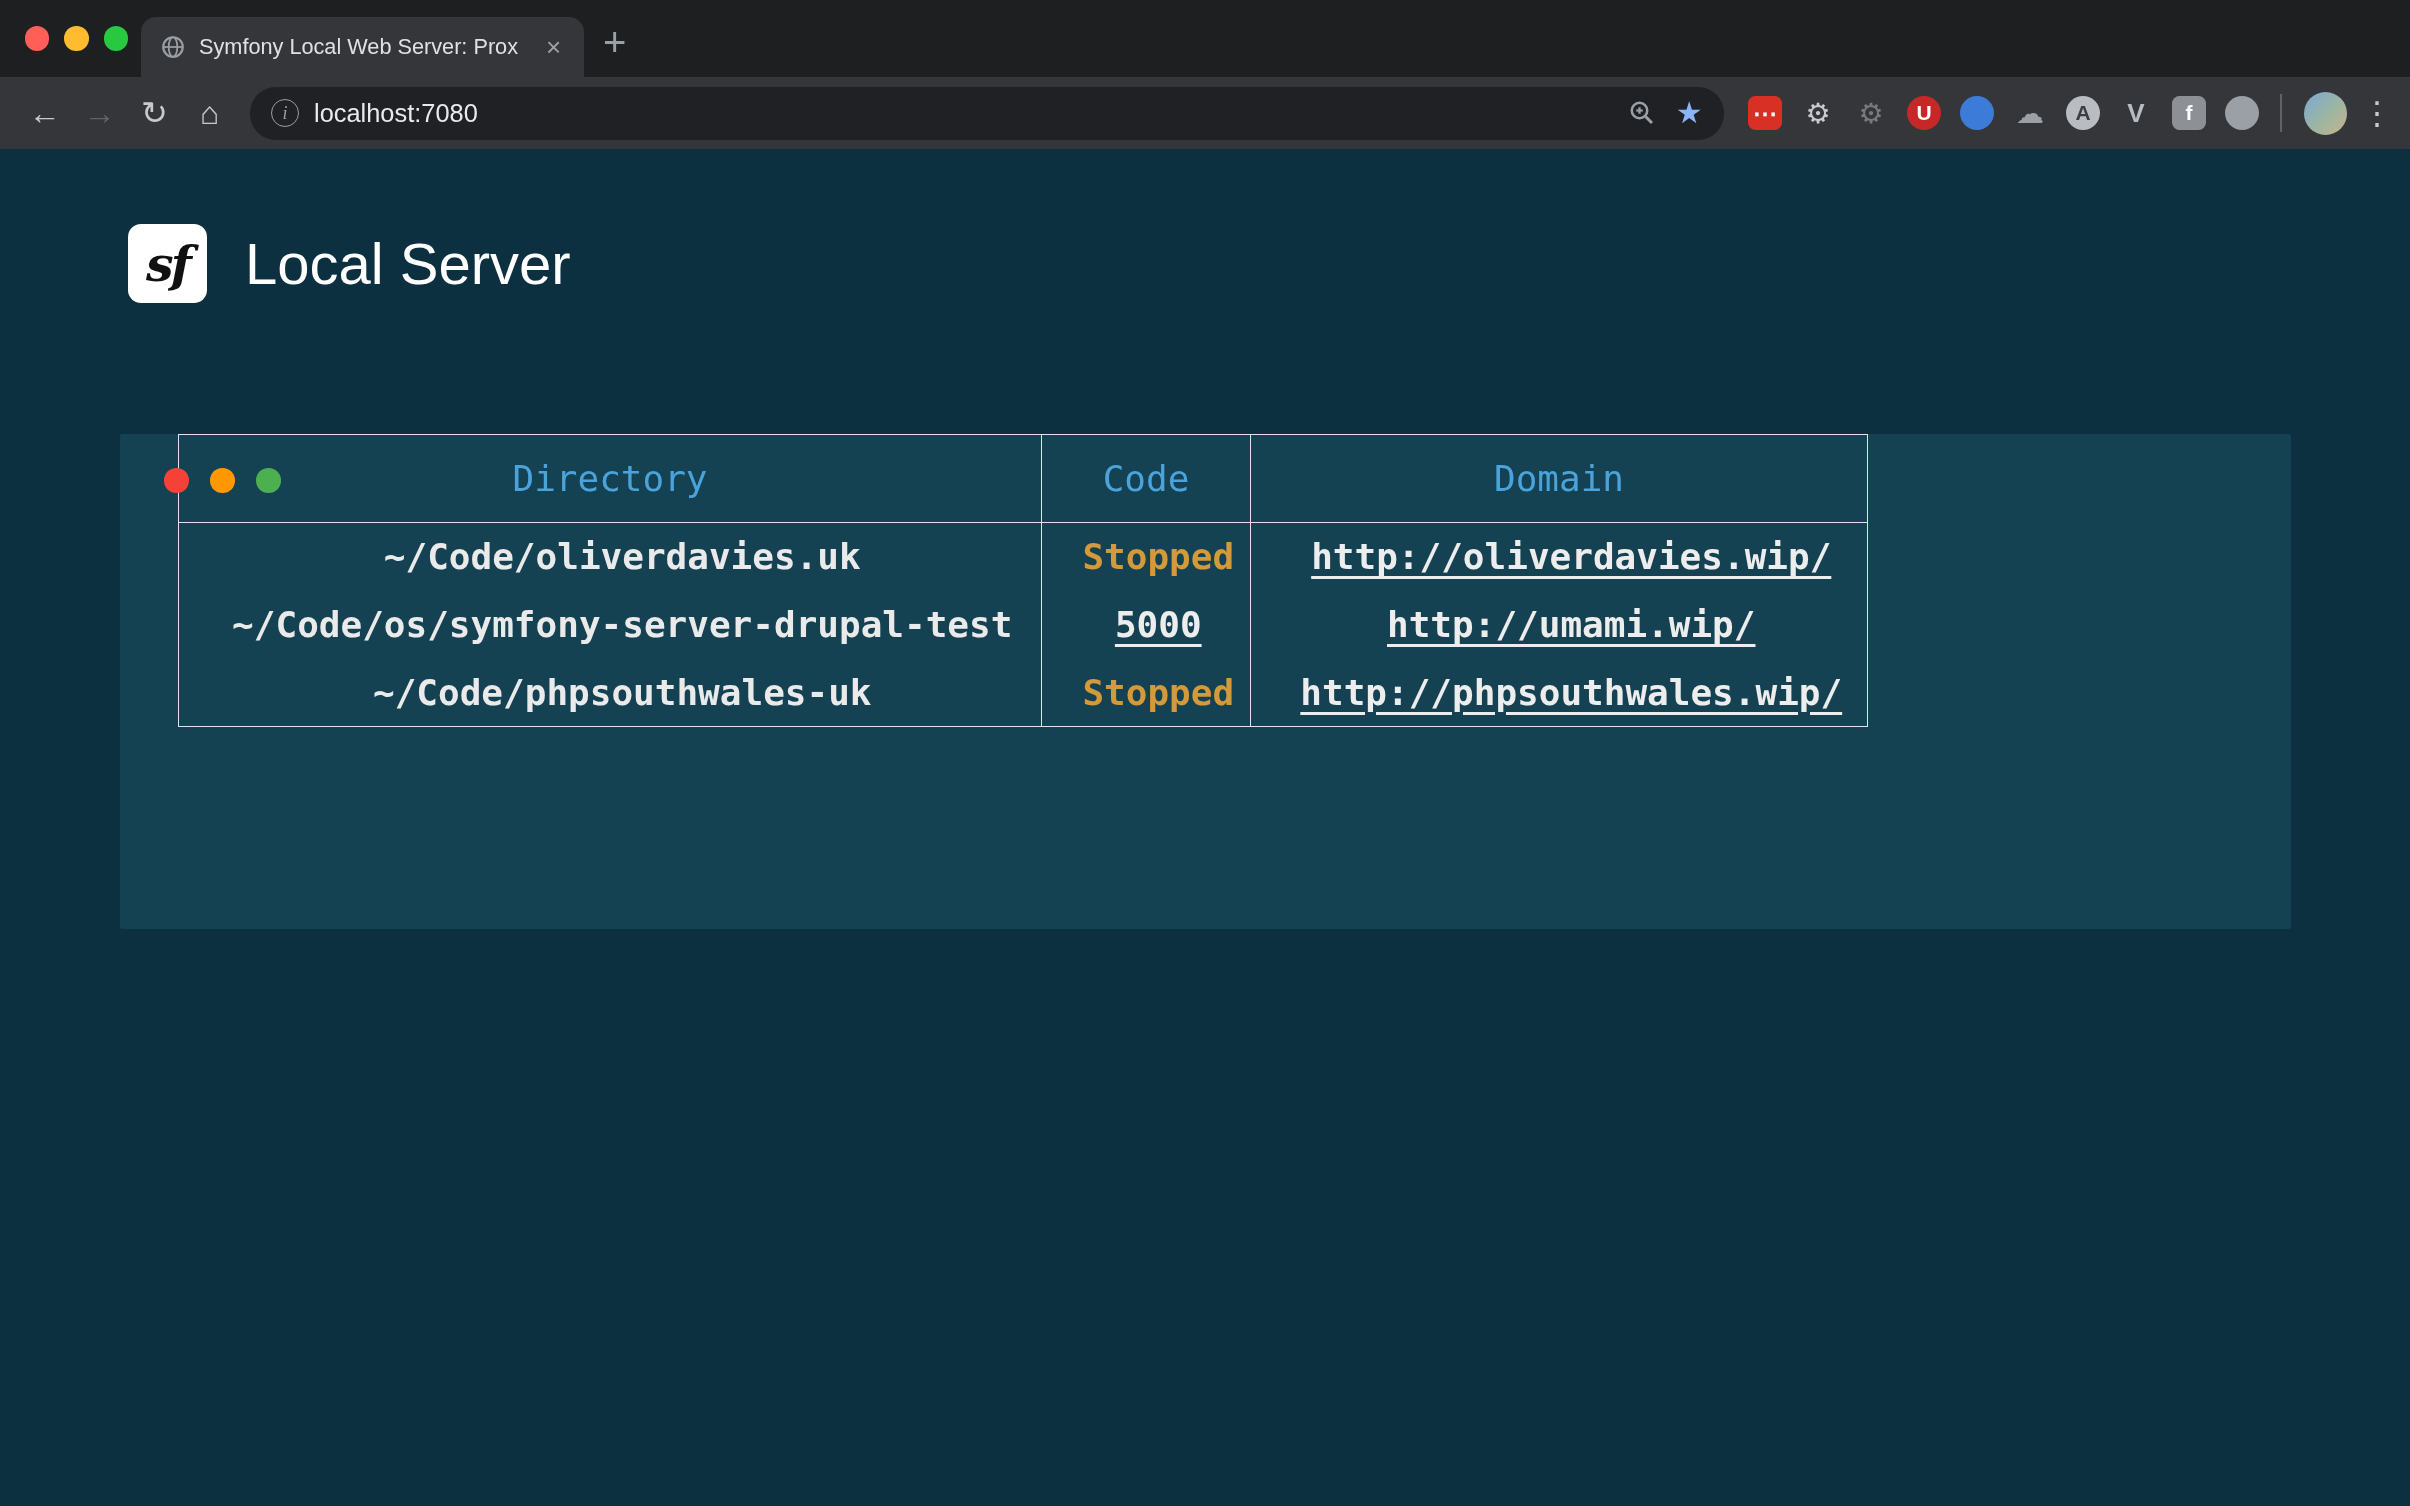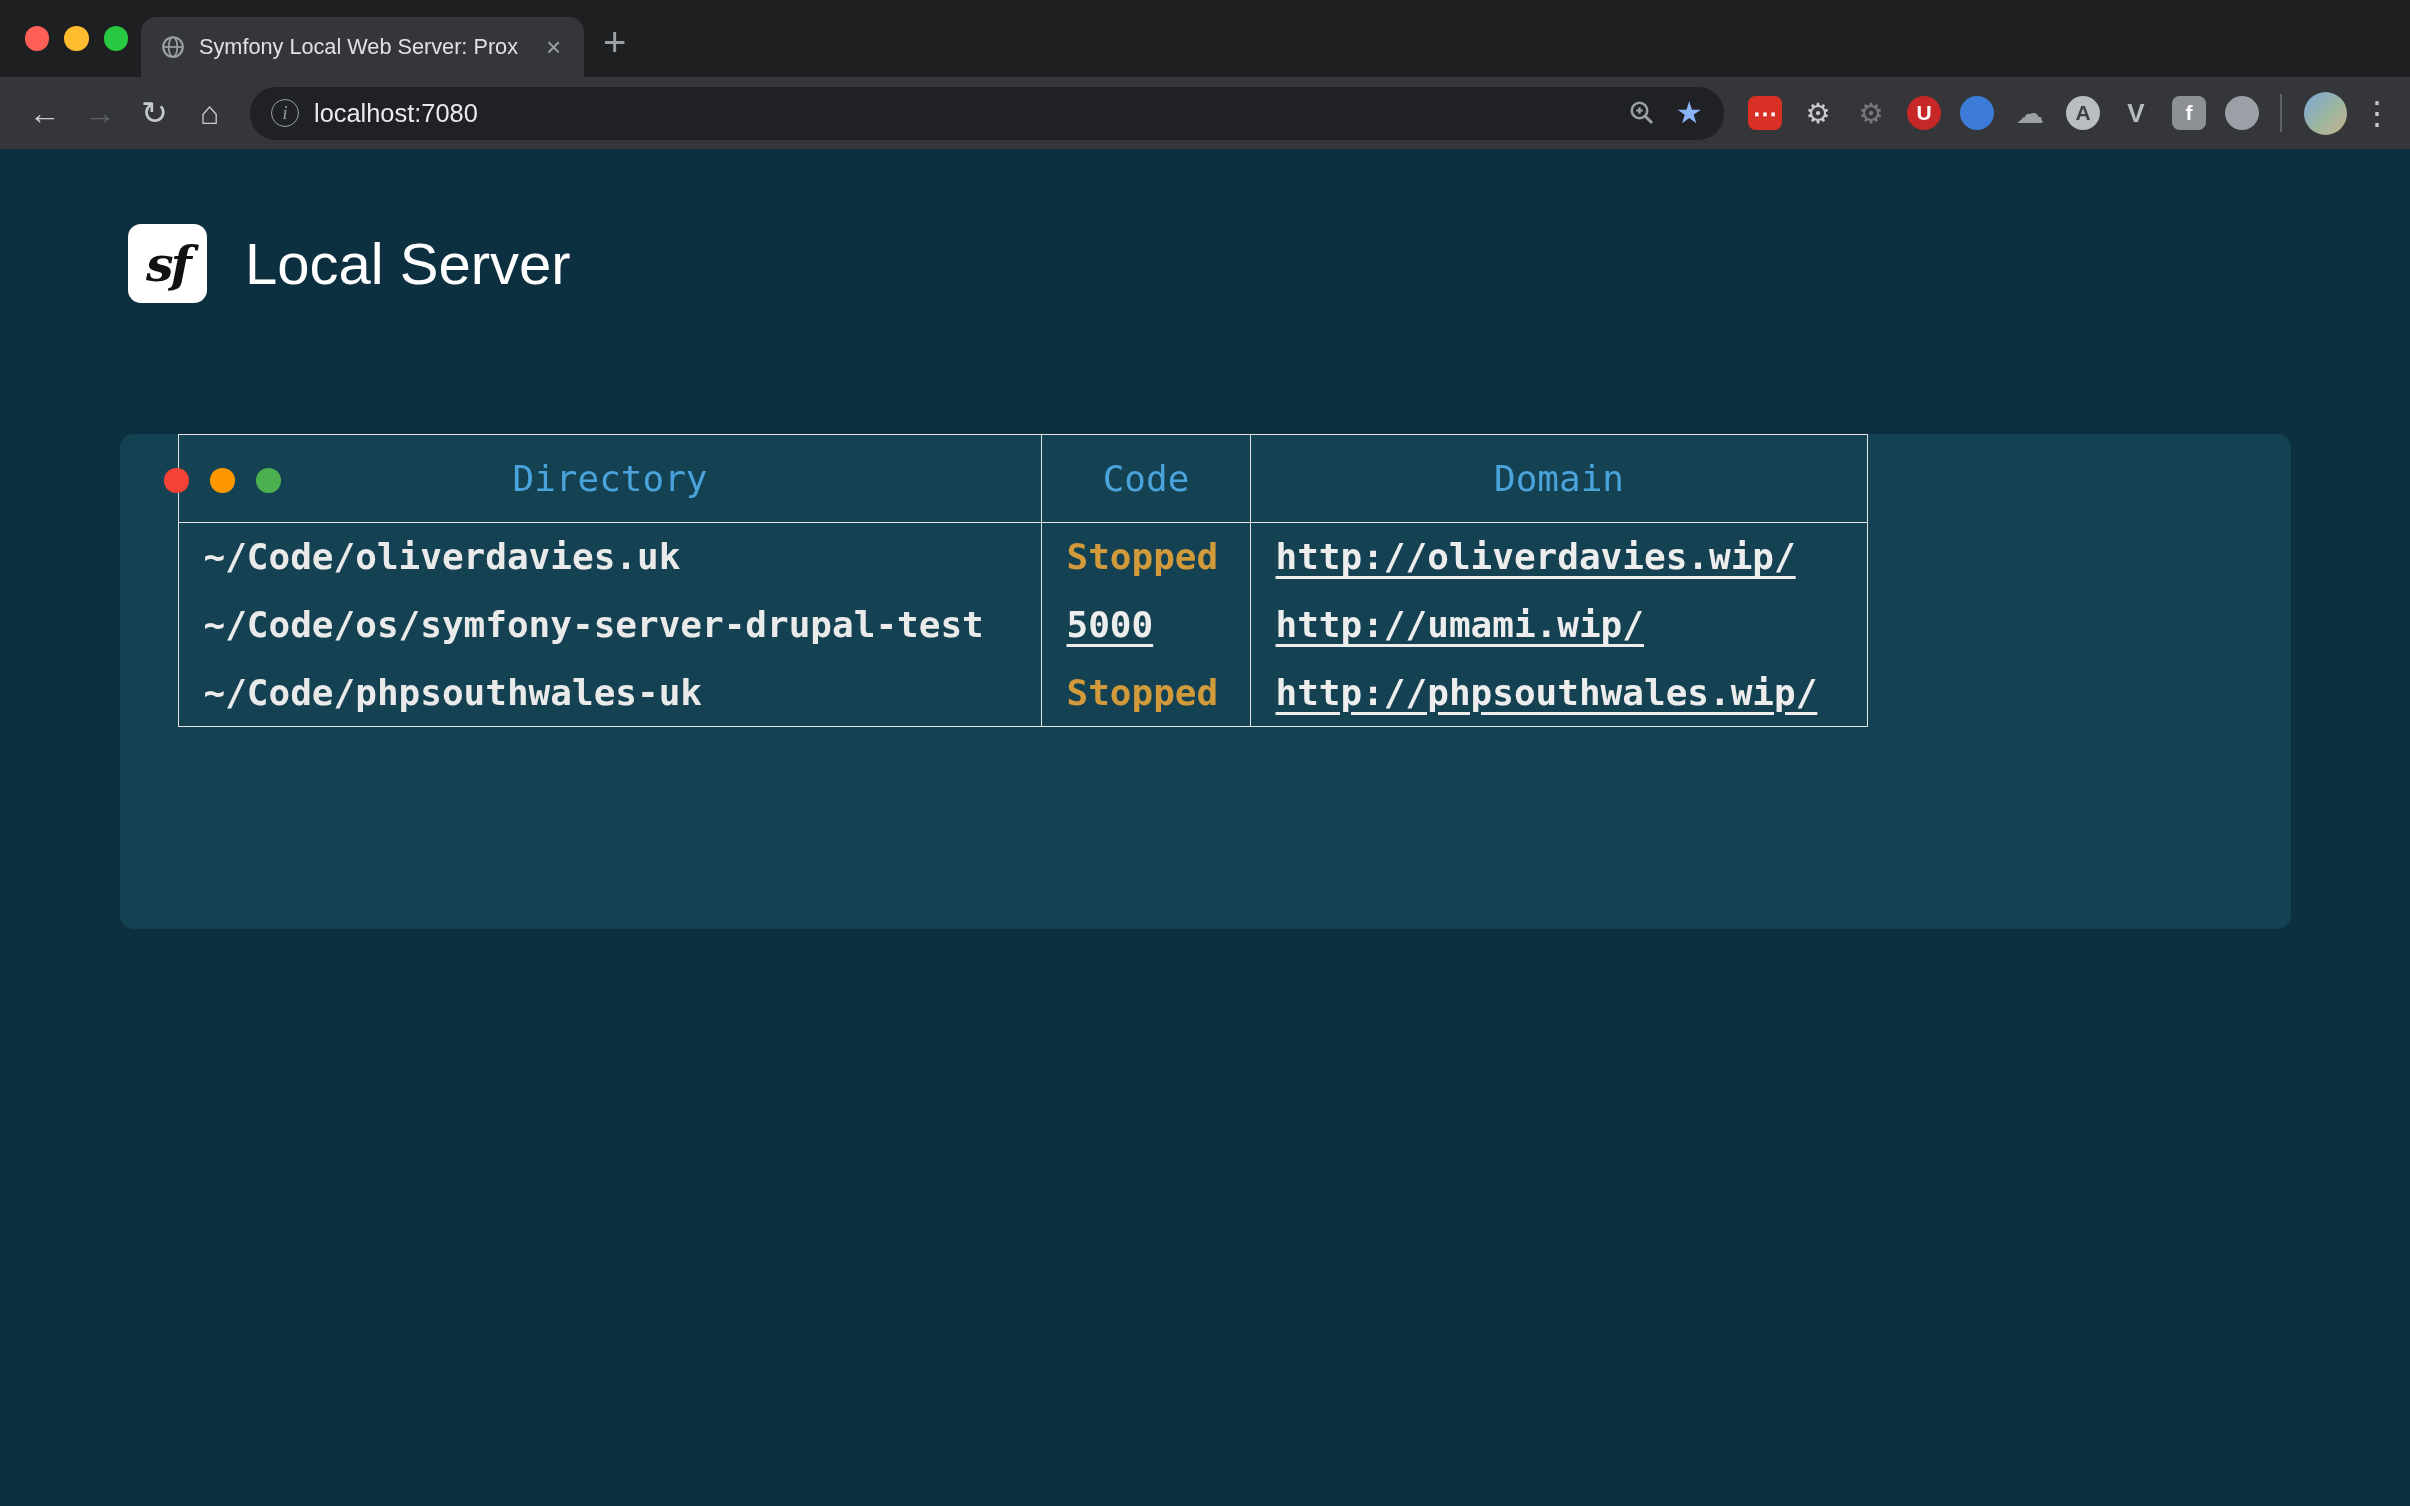--- a/index.html
+++ b/index.html
@@ -55,34 +55,34 @@
   
   .content { height:1358px; background:#0d3040; }
   .page-header { display:flex; align-items:center; gap:38px; padding:75px 0 0 128px; }
   .sf-logo { width:79px; height:79px; background:#fff; border-radius:13px;
              display:flex; align-items:center; justify-content:center;
              font-family:"DejaVu Serif", serif; font-style:italic; font-weight:bold;
              font-size:49px; color:#111; letter-spacing:-2.8px; }
   .page-title { color:#ffffff; font-size:58px; font-weight:400;text-align:center; }
 
   .panel { position:relative; width:2171px; height:495px; margin:44px auto 0 120px;
-           background:#154252; border-radius:14px; }
+           background:#154252; border-radius:2px; }
   .panel-dots { position:absolute; left:44px; top:34px; display:flex; gap:21.7px; }
   .pdot { width:24.5px; height:24.5px; border-radius:50%; }
   .pdot.red { background:#f44336; }
   .pdot.orange { background:#ff9800; }
   .pdot.green { background:#4caf50; }
 
   table.servers { border-collapse:collapse; margin:131px 0 0 58px; table-layout:fixed;
                   font-family:"DejaVu Sans Mono", monospace; font-size:36px; color:#eaeaea;
                   border:1.9px solid #e3e3e3; }
   .servers th { border:1.9px solid #e3e3e3; height:88px; color:#4ba3dc; font-weight:400;
                 text-align:center; }
   .servers td { border-left:1.9px solid #e3e3e3; border-right:1.9px solid #e3e3e3;
-                height:68px; padding-left:24.5px; font-weight:bold; vertical-align:middle; }
+                height:68px; padding-left:24.5px; font-weight:bold; vertical-align:middle;text-align:center; }
   .col-dir { width:863px; }
   .col-port { width:209px; }
   .col-domain { width:617px; }
   .stopped { color:#d29a3b; }
   a.cell-link { color:#ededed; text-decoration:underline; text-underline-offset:6.6px;
                 text-decoration-thickness:2.8px; }
 
   svg { display:block; }
 </style>
 </head>

